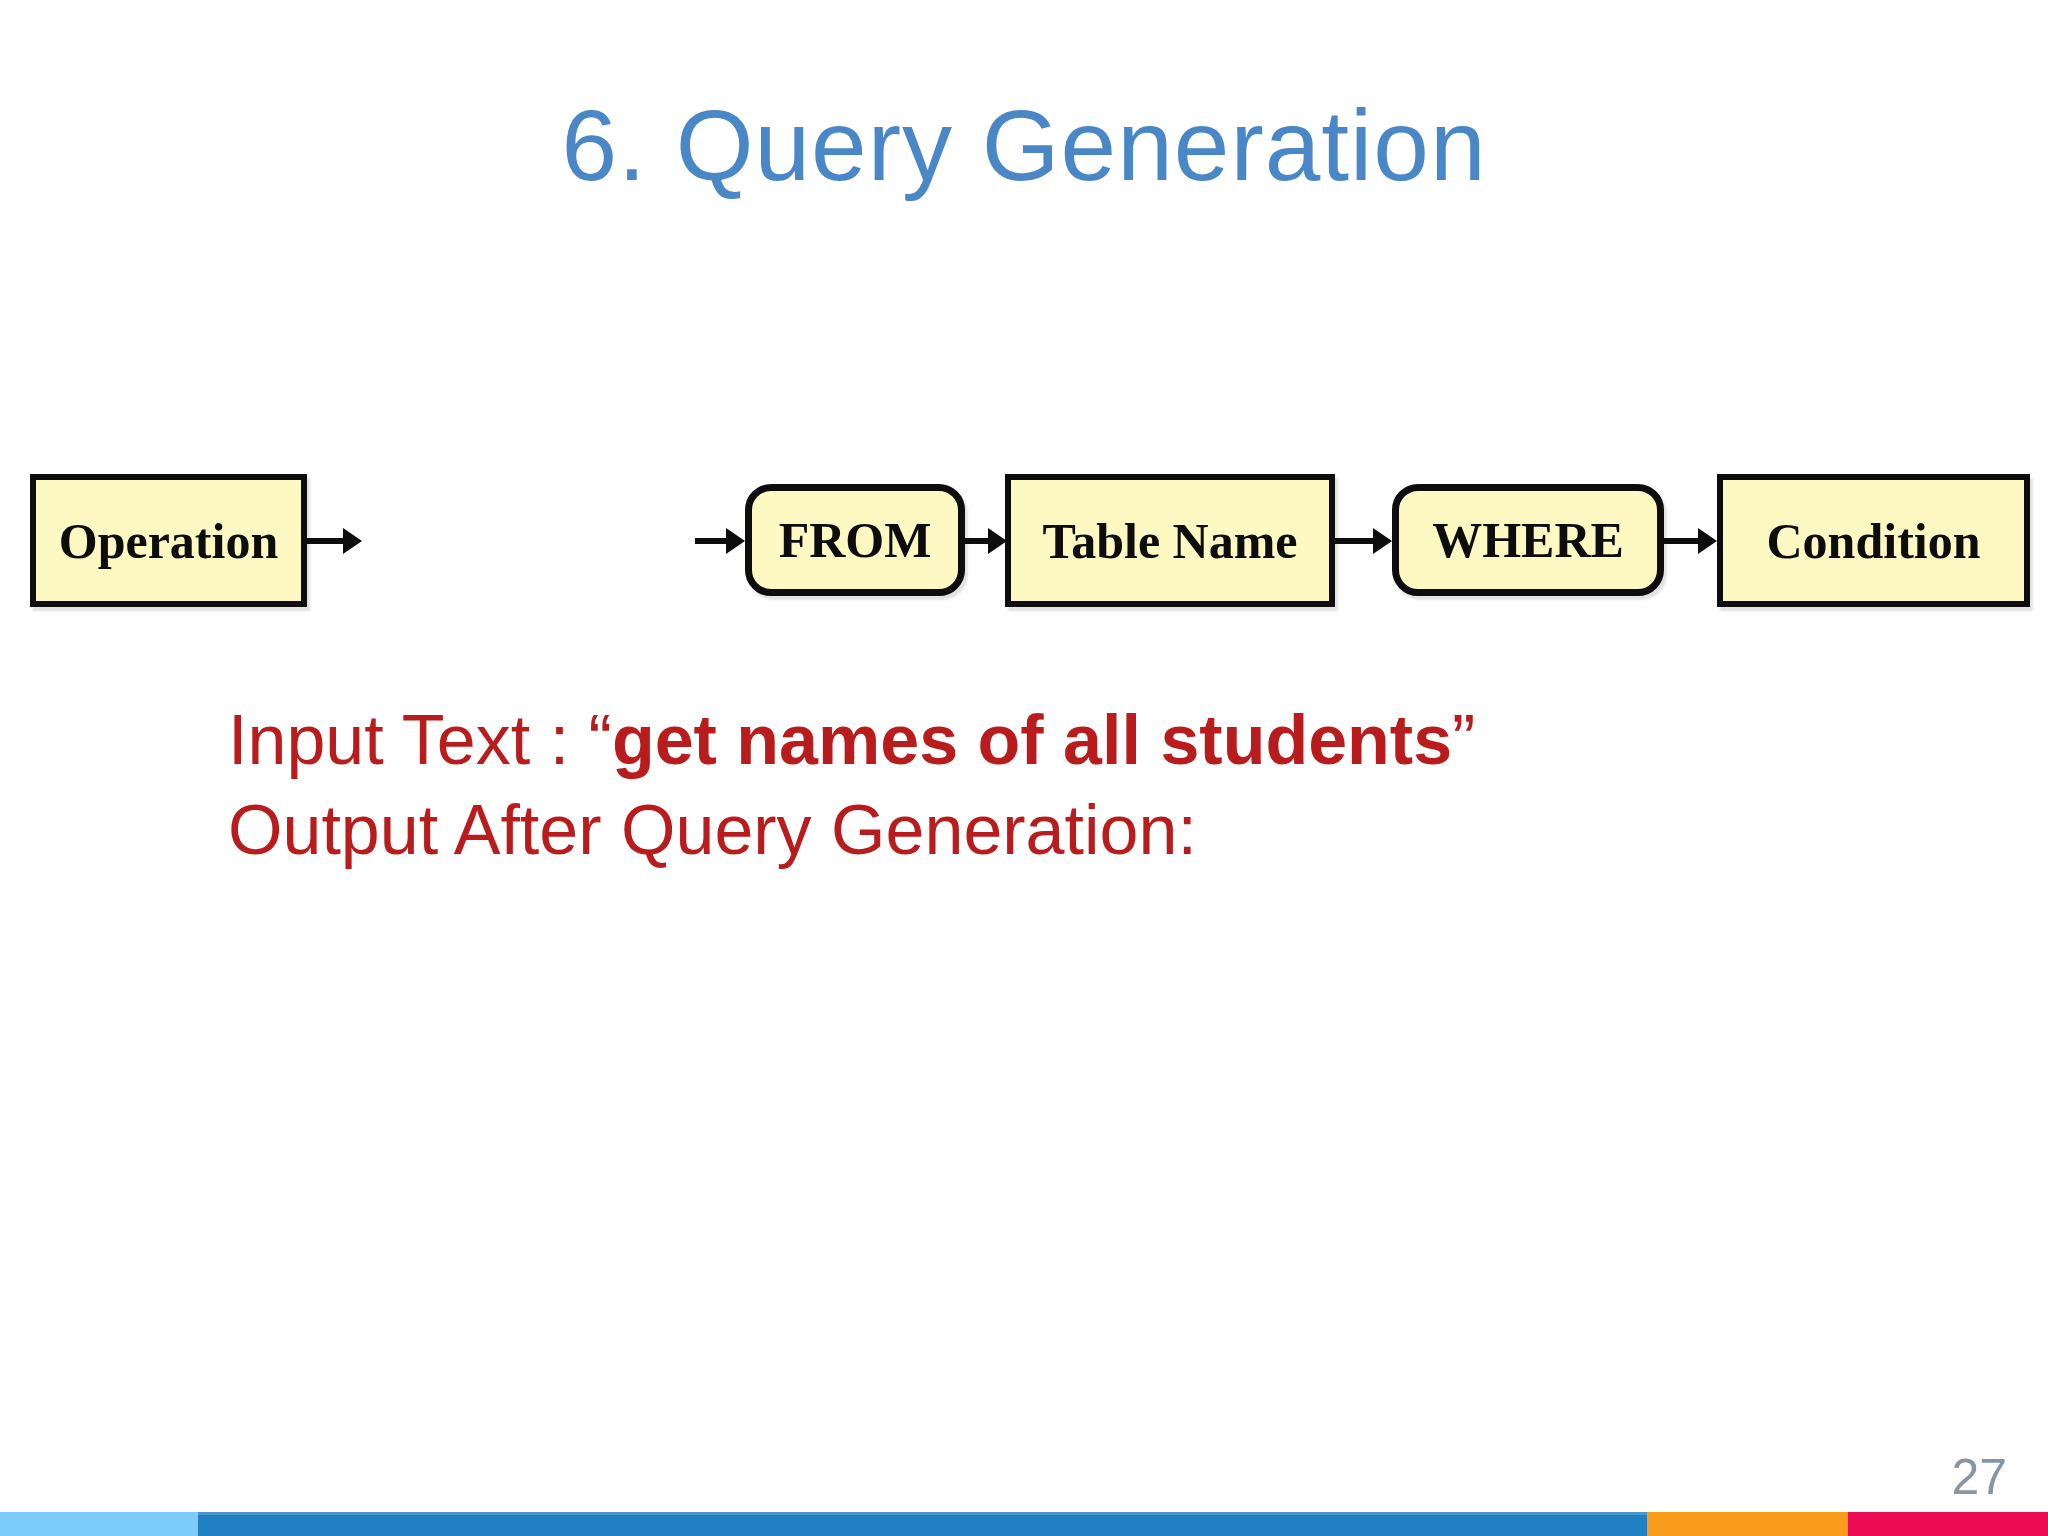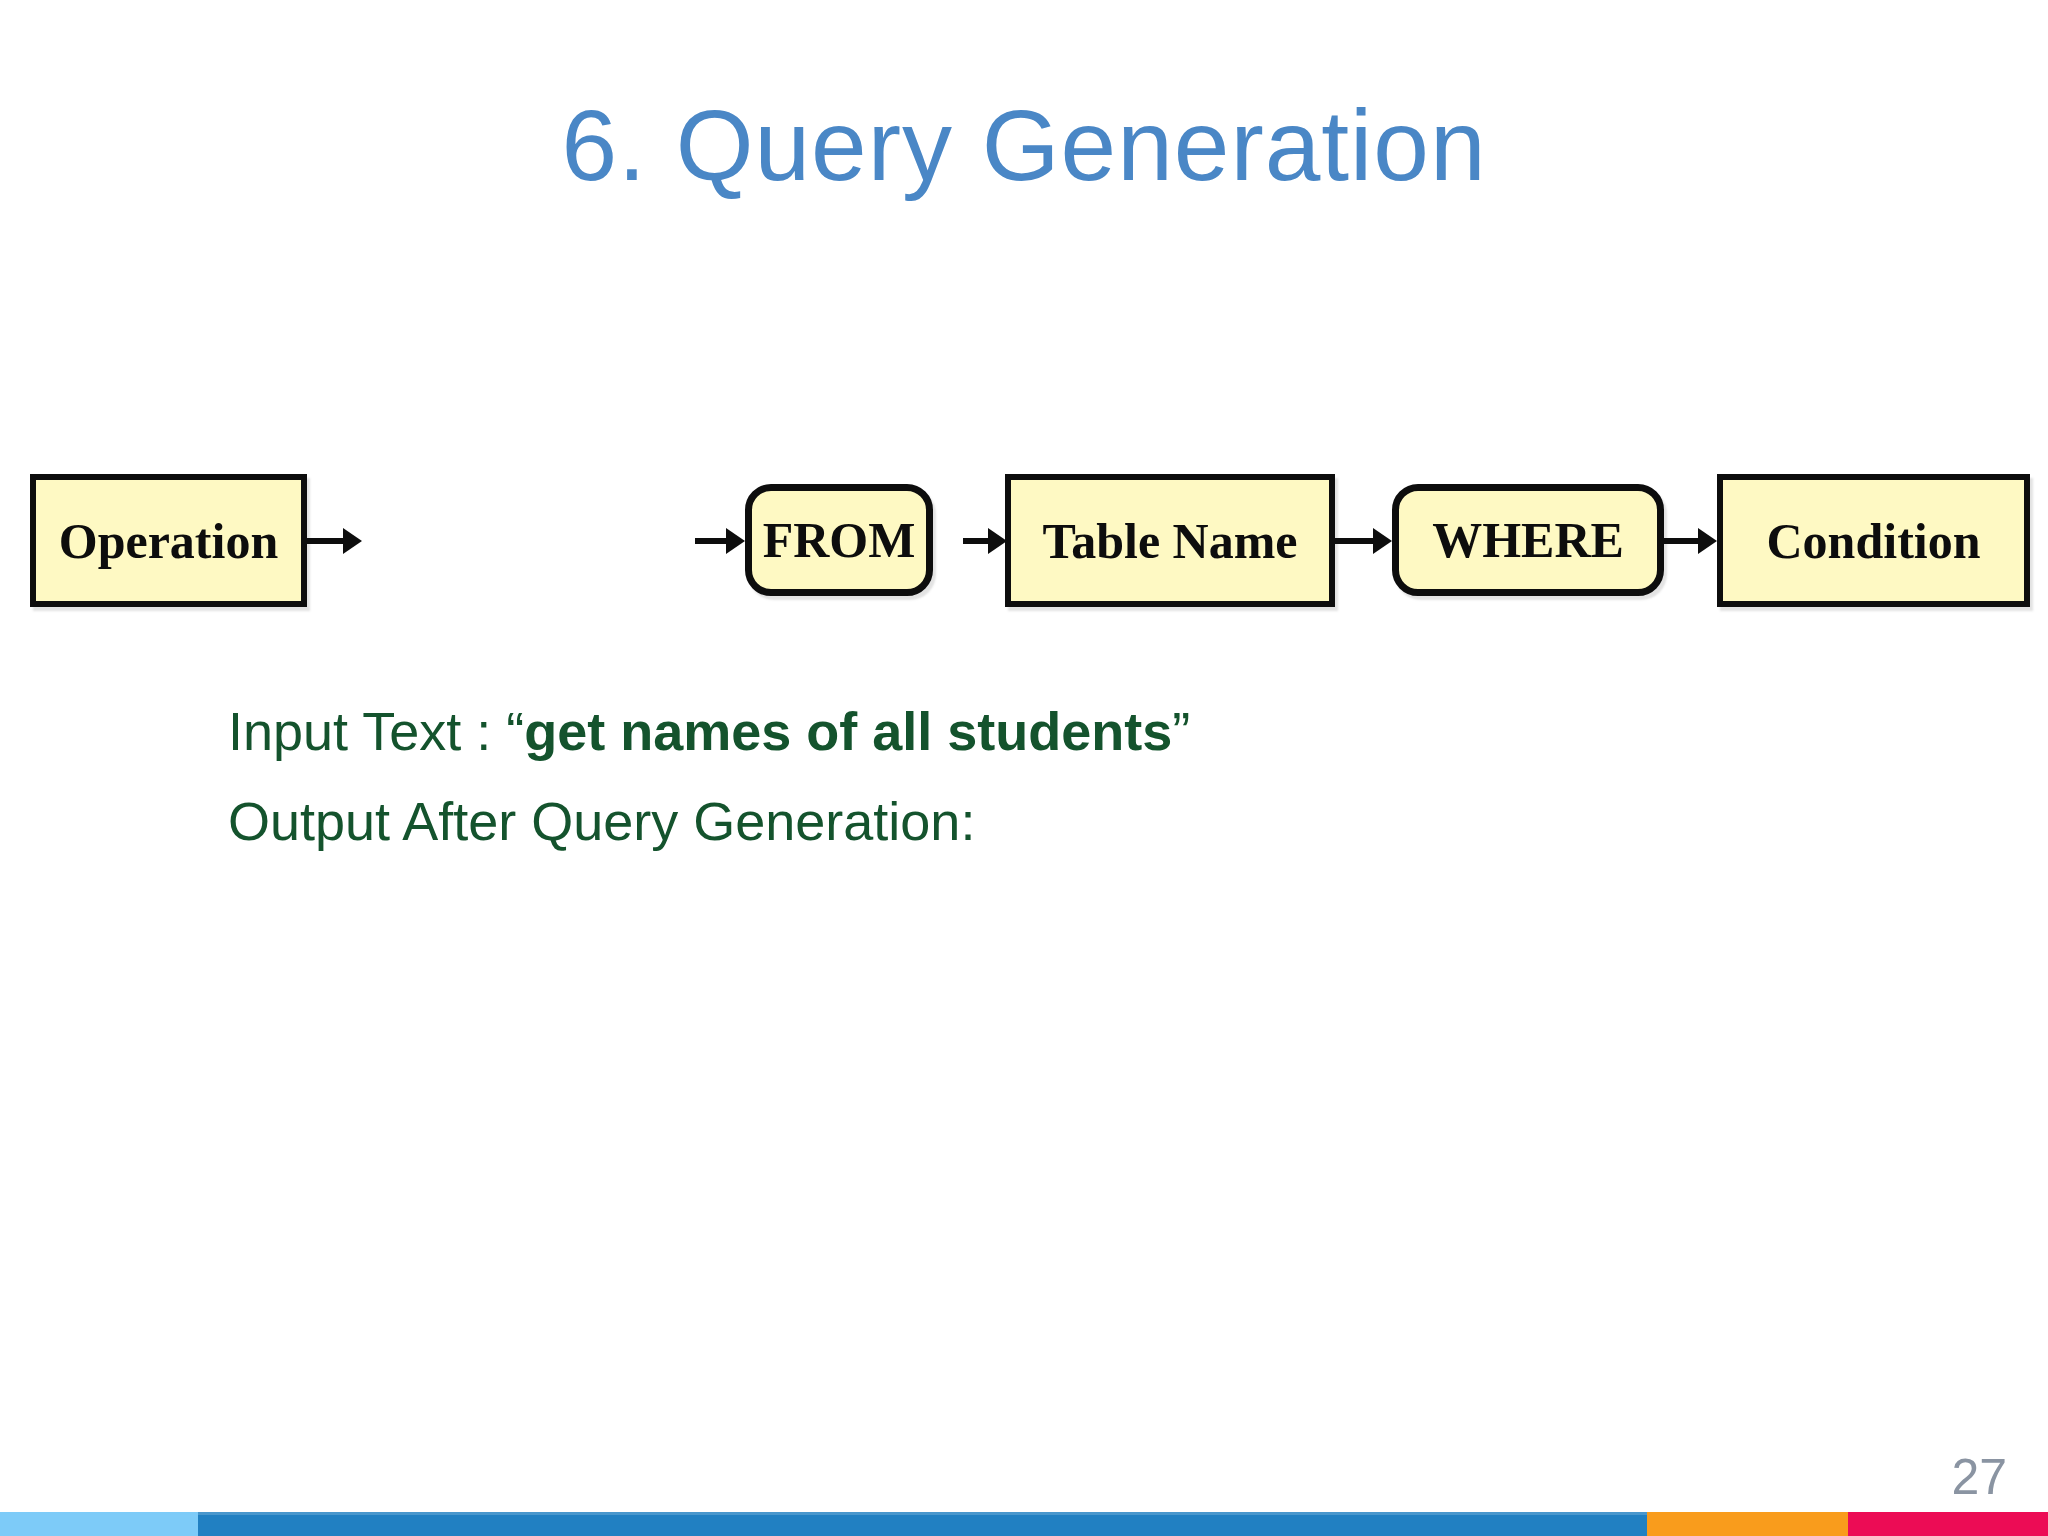--- a/index.html
+++ b/index.html
@@ -82,21 +82,21 @@
     right: -18px;
     top: 50%;
     transform: translateY(-50%);
     width: 0; height: 0;
     border-left: 19px solid #0d0d0d;
     border-top: 13px solid transparent;
     border-bottom: 13px solid transparent;
   }
 
   
-  .line { position: absolute; left: 228px; font-size: 54px; color: #14532d; white-space: nowrap; }
+  .line { position: absolute; left: 228px; font-size: 70px; color: #b91c1c; white-space: nowrap; }
   .line-input  { top: 700px; }
   .line-output { top: 790px; }
   .bold { font-weight: bold; }
 
   .code-line {
     position: absolute;
     left: 222px;
     top: 905px;
     font-family: "DejaVu Sans Mono", monospace;
     font-size: 66px;
@@ -141,21 +141,21 @@
 
   <div class="title" style="color: rgb(74, 135, 198);">6. Query Generation</div>
 
 
   <div class="diagram">
     <div class="flow-box rect" style="left:30px;   width:277px;">
         <span>Operation</span>
       </div>
     <div class="arrow" style="left:305px; width:39px;"></div>
     <div class="arrow" style="left:695px; width:32px;"></div>
-    <div class="flow-box rounded" style="left:745px;  width:188px;">
+    <div class="flow-box rounded" style="left:745px;  width:220px;">
         <span>FROM</span>
       </div>
     <div class="arrow" style="left:963px; width:26px;"></div>
     <div class="flow-box rect" style="left:1005px; width:330px;">
         <span>Table Name</span>
       </div>
     <div class="arrow" style="left:1333px; width:41px;"></div>
     <div class="flow-box rounded" style="left:1392px; width:272px;">
         <span>WHERE</span>
       </div>

